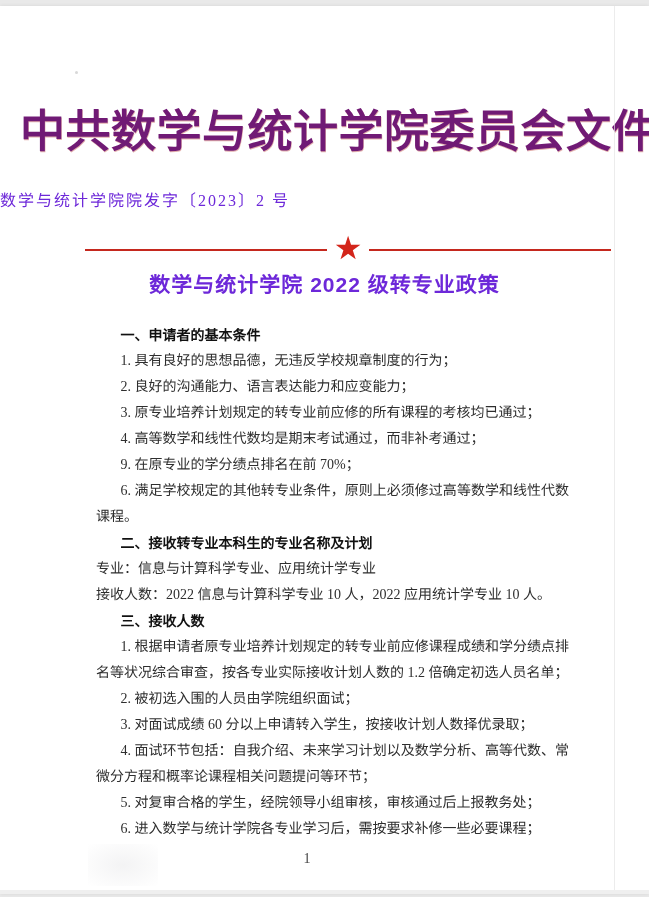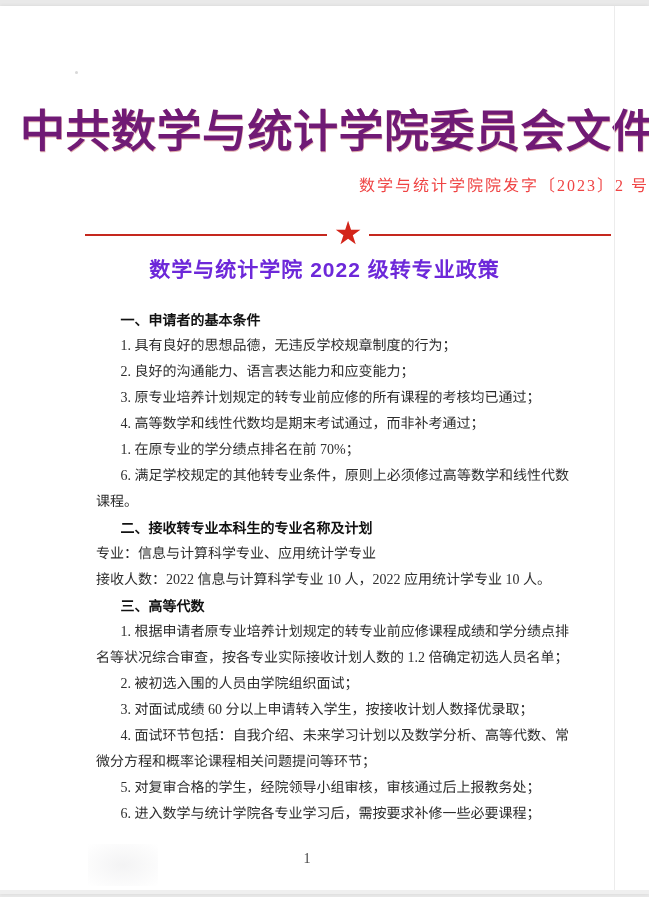--- a/index.html
+++ b/index.html
@@ -67,23 +67,23 @@
     color: #701a75;
     font-size: 45px;
     line-height: 58px;
     font-weight: bold;
     letter-spacing: 0.5px;
     font-family: "Liberation Serif", "DejaVu Serif", serif;
     text-shadow: 0.5px 0.5px 0 rgba(176,29,21,0.35);
     white-space: nowrap;
   }
   .doc-number {
-    margin-top: 14px;
-    text-align: right;
-    color: #ef4444;
+    margin-top: 29px;
+    text-align: left;
+    color: #6d28d9;
     font-size: 16px;
     line-height: 22px;
     letter-spacing: 2px;
   }
   .divider {
     margin: 20px 38px 0 85px;
     height: 36px;
     display: flex;
     align-items: center;
   }
@@ -165,28 +165,28 @@
 
     <div class="doc-title">数学与统计学院 2022 级转专业政策</div>
 
     <div class="content">
 
       <p class="heading">一、申请者的基本条件</p>
       <p class="item">1. 具有良好的思想品德，无违反学校规章制度的行为；</p>
       <p class="item">2. 良好的沟通能力、语言表达能力和应变能力；</p>
       <p class="item">3. 原专业培养计划规定的转专业前应修的所有课程的考核均已通过；</p>
       <p class="item">4. 高等数学和线性代数均是期末考试通过，而非补考通过；</p>
-      <p class="item">1. 在原专业的学分绩点排名在前 70%；</p>
+      <p class="item">9. 在原专业的学分绩点排名在前 70%；</p>
       <p class="item">6. 满足学校规定的其他转专业条件，原则上必须修过高等数学和线性代数课程。</p>
 
       <p class="heading">二、接收转专业本科生的专业名称及计划</p>
       <p class="flush">专业：信息与计算科学专业、应用统计学专业</p>
       <p class="flush">接收人数：2022 信息与计算科学专业 10 人，2022 应用统计学专业 10 人。</p>
 
-      <p class="heading">三、高等代数</p>
+      <p class="heading">三、接收人数</p>
       <p class="item">1. 根据申请者原专业培养计划规定的转专业前应修课程成绩和学分绩点排名等状况综合审查，按各专业实际接收计划人数的 1.2 倍确定初选人员名单；</p>
       <p class="item">2. 被初选入围的人员由学院组织面试；</p>
       <p class="item">3. 对面试成绩 60 分以上申请转入学生，按接收计划人数择优录取；</p>
       <p class="item">4. 面试环节包括：自我介绍、未来学习计划以及数学分析、高等代数、常微分方程和概率论课程相关问题提问等环节；</p>
       <p class="item">5. 对复审合格的学生，经院领导小组审核，审核通过后上报教务处；</p>
       <p class="item">6. 进入数学与统计学院各专业学习后，需按要求补修一些必要课程；</p>
 
     </div>
 
     <div class="page-number">1</div>

